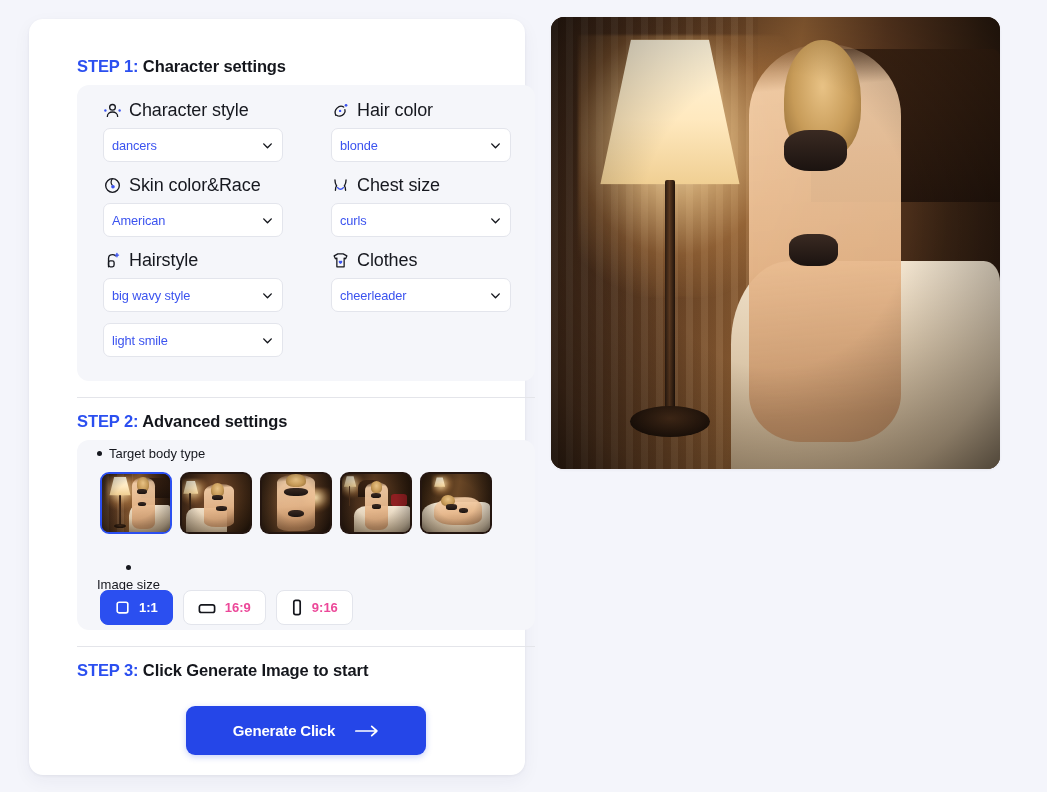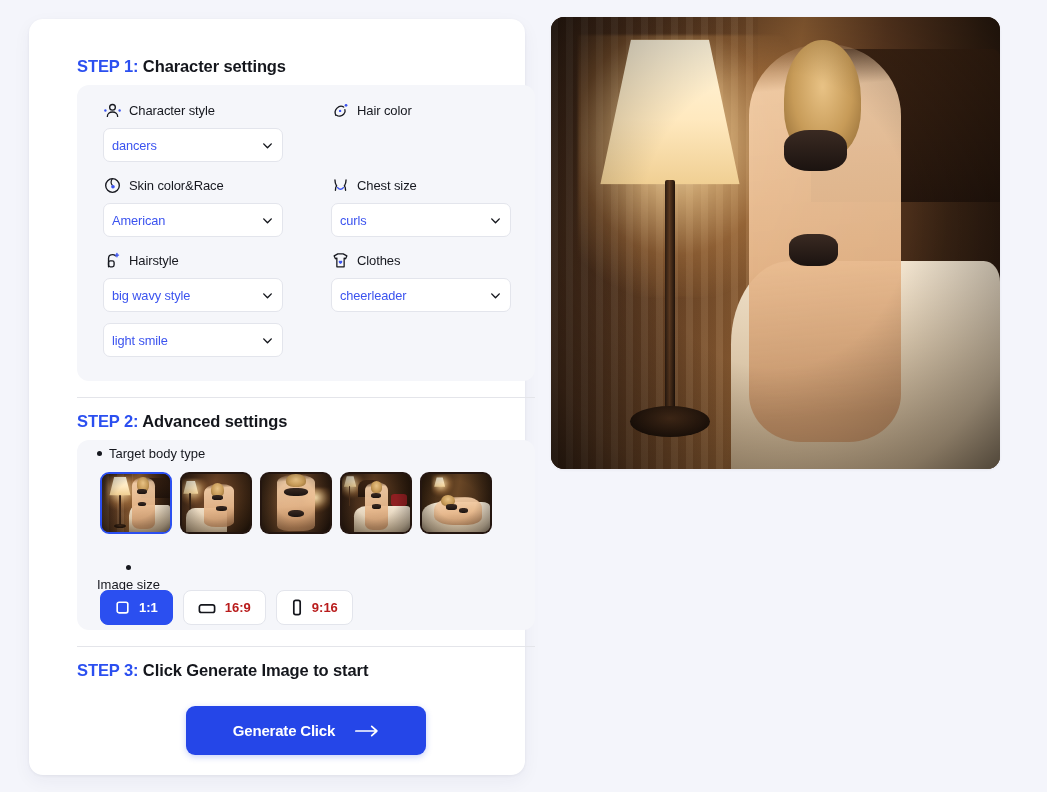--- a/index.html
+++ b/index.html
@@ -43,21 +43,21 @@
   .fields { position: absolute; left: 26px; top: 13px; width: 410px; }
   .field-row { display: flex; gap: 48px; }
   .field { width: 180px; margin-bottom: 11px; }
   .field.empty { visibility: hidden; }
 
   .field-label {
     display: flex; align-items: center; gap: 7px;
     height: 24px; margin-bottom: 6px;
   }
   .field-label .lbl-text {
-    font-size: 13px; color: #16181f; letter-spacing: -0.1px;
+    font-size: 18px; color: #16181f; letter-spacing: -0.1px;
     white-space: nowrap;
   }
   .ico { width: 19px; height: 19px; flex: 0 0 19px; display: block; }
 
   .select {
     position: relative; height: 34px; width: 180px;
     background: #ffffff; border: 1px solid #e3e5ec; border-radius: 7px;
     display: flex; align-items: center; padding: 0 8px;
     cursor: pointer;
   }
@@ -91,21 +91,21 @@
   }
   .thumb.sel { border-color: #2b4ff0; }
   .thumb .scene { position: absolute; inset: 0; }
 
   .sizes { position: absolute; left: 23px; top: 150px; display: flex; gap: 10px; }
   .size-btn {
     height: 35px; border-radius: 8px; border: 1px solid #e3e5ec;
     background: #ffffff; display: flex; align-items: center;
     gap: 9px; padding: 0 14px; cursor: pointer;
   }
-  .size-btn .sz-text { font-size: 13px; font-weight: bold; color: #b91c1c; }
+  .size-btn .sz-text { font-size: 13px; font-weight: bold; color: #ec4899; }
   .size-btn.active { background: #2b4ff0; border-color: #2b4ff0; }
   .size-btn.active .sz-text { color: #ffffff; }
   .sz-ico { display: block; }
 
   
   .divider {
     position: absolute; left: 48px; width: 458px; height: 1px;
     background: #e4e5ea;
   }
   .div-1 { top: 378px; }
@@ -249,20 +249,26 @@
 
           <div class="field">
             <div class="field-label">
               <svg class="ico" viewBox="0 0 24 24" fill="none">
                 <path d="M6 18c-1.2-2.6-1-6.4 1.6-9C10 6.6 13.6 6 16 7.6" stroke="#16181f" stroke-width="1.7" stroke-linecap="round"></path>
                 <path d="M7 18c2.6 1.6 6.6 1.2 9-1.2 1.8-1.8 2.2-4 1.6-5.8" stroke="#16181f" stroke-width="1.7" stroke-linecap="round"></path>
                 <circle cx="11.5" cy="12.5" r="1.5" fill="#3b53ef"></circle>
                 <circle cx="19" cy="5.5" r="1.7" fill="#3b53ef"></circle>
               </svg>
               <span class="lbl-text">Hair color</span>
+            </div>
+            <div class="select">
+              <span class="val">blonde</span>
+              <svg class="chev" viewBox="0 0 24 24" fill="none">
+                <path d="M5 9l7 7 7-7" stroke="#14161c" stroke-width="2.6" stroke-linecap="round" stroke-linejoin="round"></path>
+              </svg>
             </div>
           </div>
         </div>
 
         <div class="field-row">
 
           <div class="field">
             <div class="field-label">
               <svg class="ico" viewBox="0 0 24 24" fill="none">
                 <circle cx="12" cy="12" r="8.6" stroke="#16181f" stroke-width="1.7"></circle>

